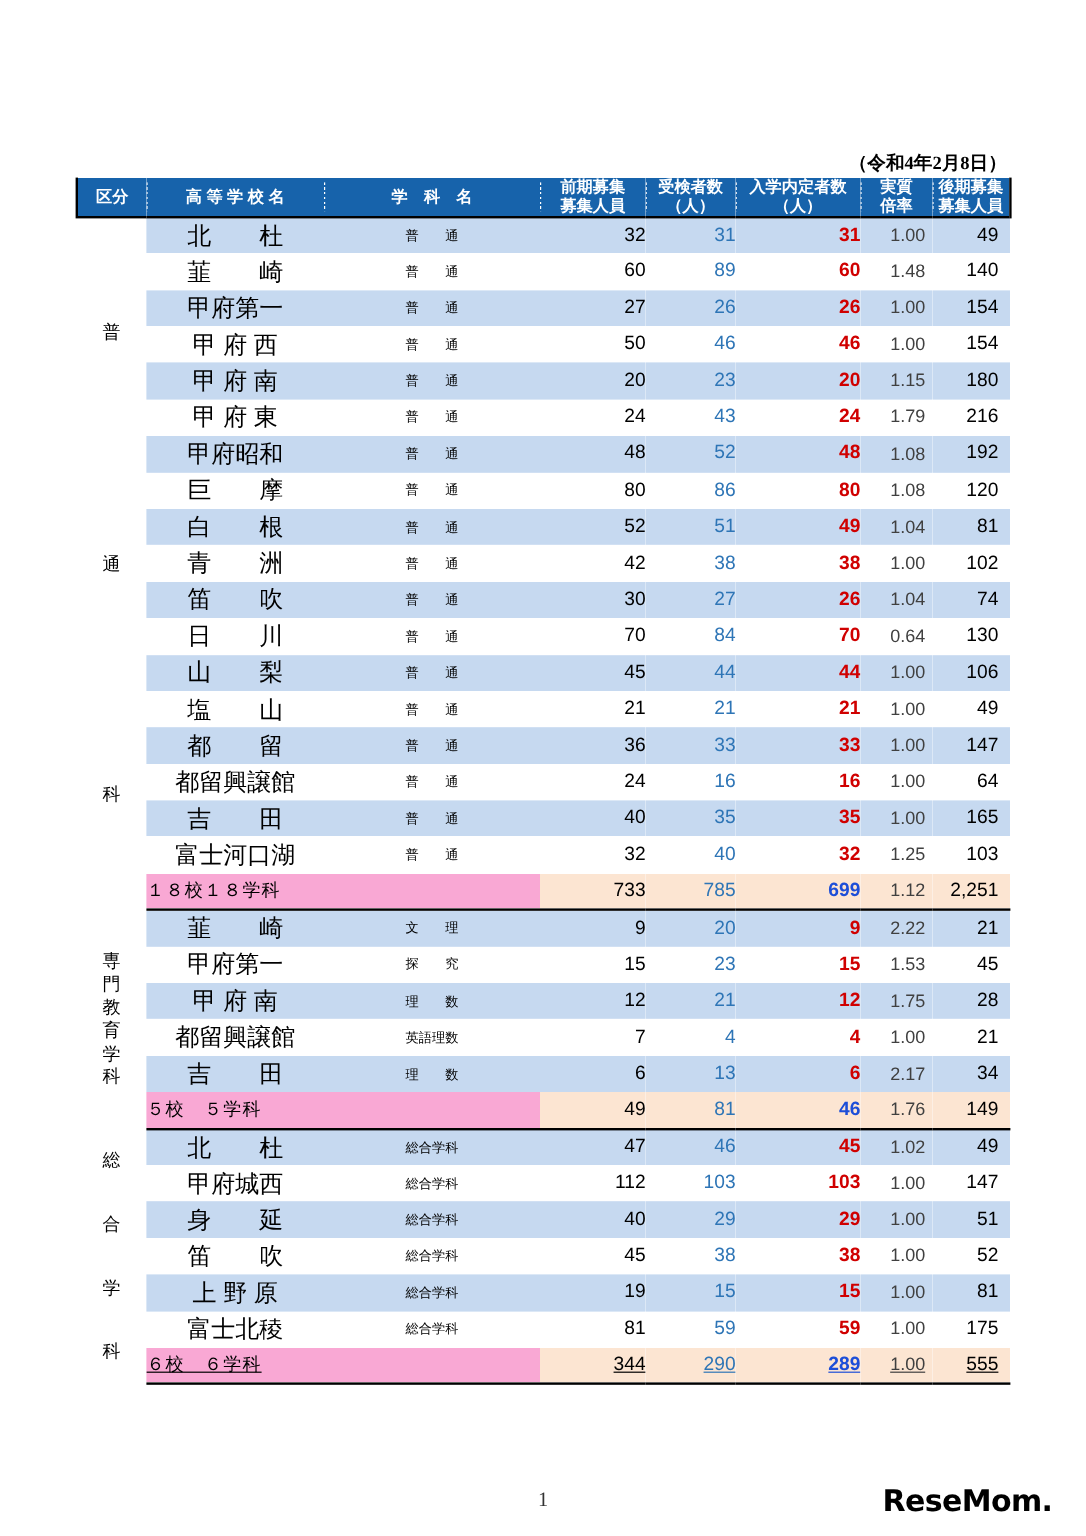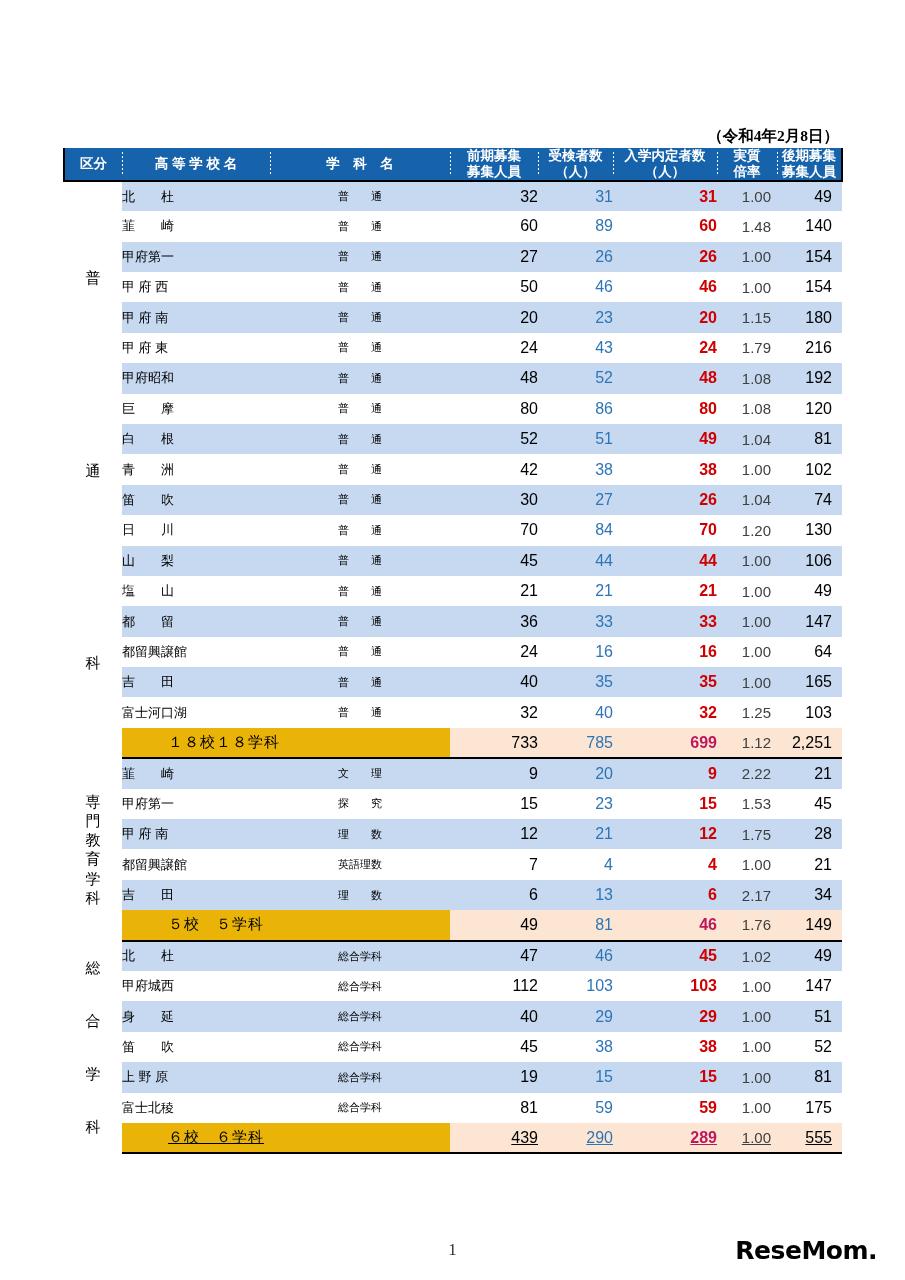--- a/index.html
+++ b/index.html
@@ -115,46 +115,45 @@
   td.kubun .tight {
     display: flex;
     flex-direction: column;
     justify-content: center;
     align-items: center;
     height: 100%;
     line-height: 1.28;
   }
 
   td.school {
-    text-align: left;
+    text-align: center;
     padding-left: 12px;
-    font-size: 13px;
+    font-size: 20px;
   }
   td.course {
     text-align: center;
     padding-left: 58px;
     font-size: 11px;
   }
   td.num {
     text-align: right;
     padding-right: 14px;
     font-size: 16px;
     font-weight: normal;
   }
   td.num.juken   { color: #2e75b6; }
   td.num.naitei  { color: #d00000; font-weight: bold; }
   td.num.bairitsu{ color: #404040; padding-right: 6px; font-size: 15px; }
   td.num.kouki   { padding-right: 10px; }
   td.num.zenki, td.num.kouki { color: #000; }
 
-  tbody tr.subtotal td.num.naitei { color: #be185d; font-weight: bold; margin-top: 23px; }
+  tbody tr.subtotal td.num.naitei { color: #1d4ed8; font-weight: bold; margin-top: 23px; }
   tbody tr.subtotal td.label {
-    background: #eab308;
+    background: #f9a8d4;
     text-align: left;
-    padding-left: 46px;
     font-size: 15px;
     letter-spacing: 1px;
   }
 
   
   tr.section-end td { border-bottom: 2.5px solid #000; }
   tbody tr:last-child td { border-bottom: 2.5px solid #000; text-decoration: underline; }
   
   td.edge-left  { border-left: 2.5px solid #000; }
   td.edge-right { border-right: 2.5px solid #000; }
@@ -339,21 +338,21 @@
             <td class="num naitei">26</td>
             <td class="num bairitsu">1.04</td>
             <td class="num kouki edge-right">74</td>
           </tr>
           <tr class="datarow">
             <td class="school">日　　川</td>
             <td class="course">普　　通</td>
             <td class="num zenki">70</td>
             <td class="num juken">84</td>
             <td class="num naitei">70</td>
-            <td class="num bairitsu">1.20</td>
+            <td class="num bairitsu">0.64</td>
             <td class="num kouki edge-right">130</td>
           </tr>
           <tr class="datarow alt">
             <td class="school">山　　梨</td>
             <td class="course">普　　通</td>
             <td class="num zenki">45</td>
             <td class="num juken">44</td>
             <td class="num naitei">44</td>
             <td class="num bairitsu">1.00</td>
             <td class="num kouki edge-right">106</td>
@@ -531,21 +530,21 @@
             <td class="school">富士北稜</td>
             <td class="course">総合学科</td>
             <td class="num zenki">81</td>
             <td class="num juken">59</td>
             <td class="num naitei">59</td>
             <td class="num bairitsu">1.00</td>
             <td class="num kouki edge-right">175</td>
           </tr>
           <tr class="subtotal section-end">
             <td class="label" colspan="2">６校　６学科</td>
-            <td class="num zenki">439</td>
+            <td class="num zenki">344</td>
             <td class="num juken">290</td>
             <td class="num naitei">289</td>
             <td class="num bairitsu">1.00</td>
             <td class="num kouki edge-right">555</td>
           </tr>
         </tbody>
     </table>
   </div>
 
   <div class="page-number">1</div>

